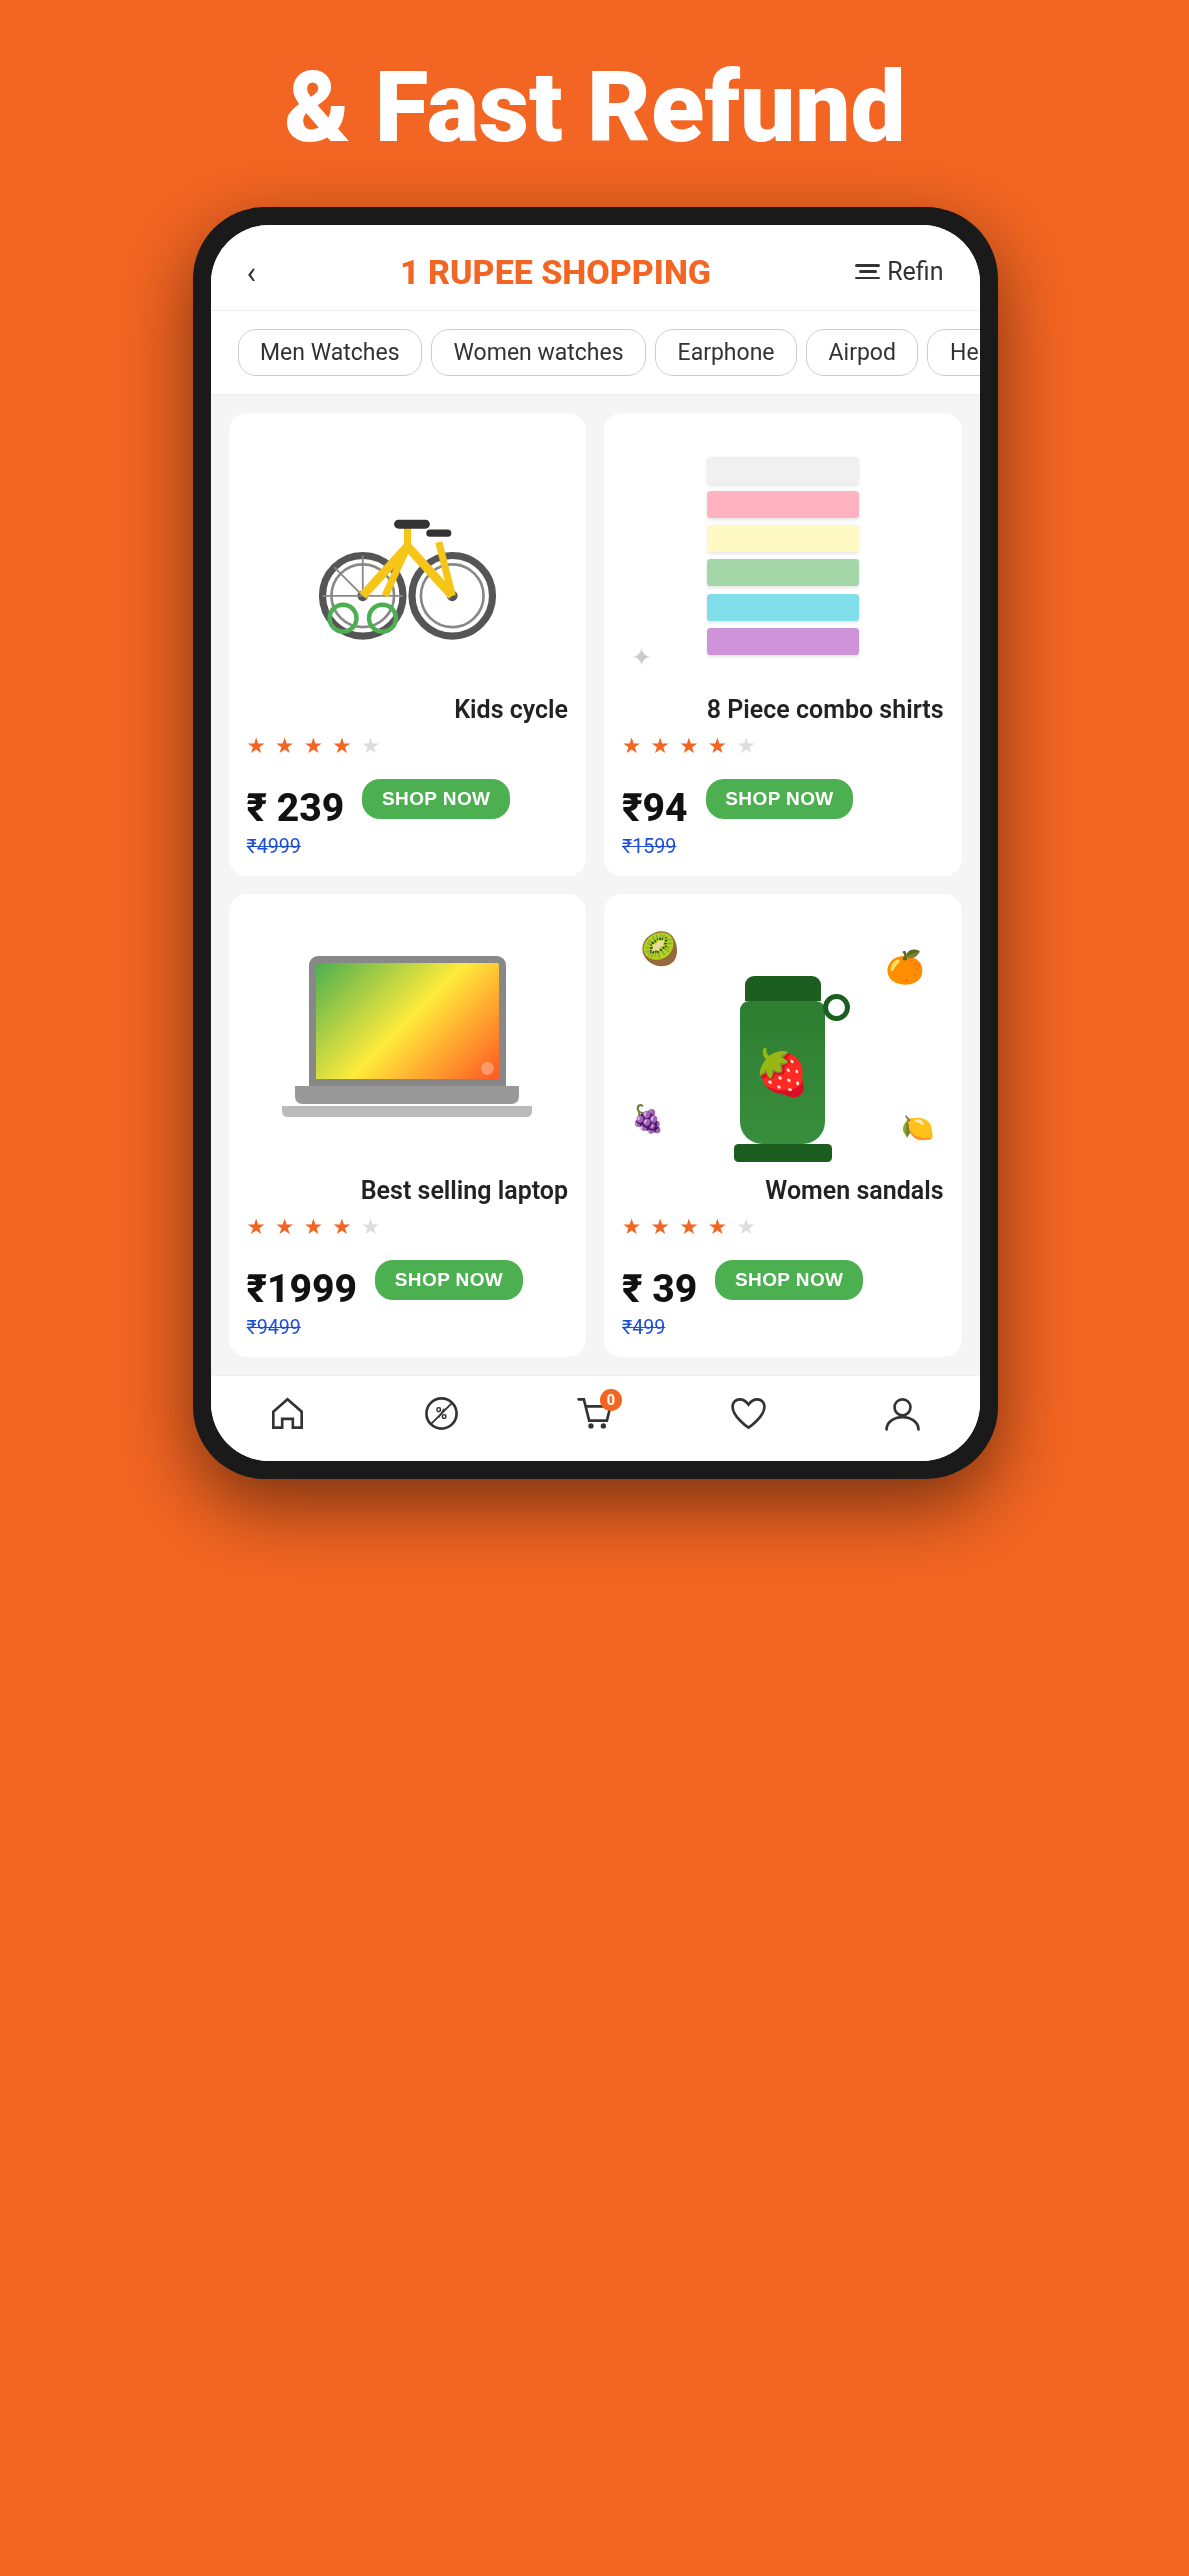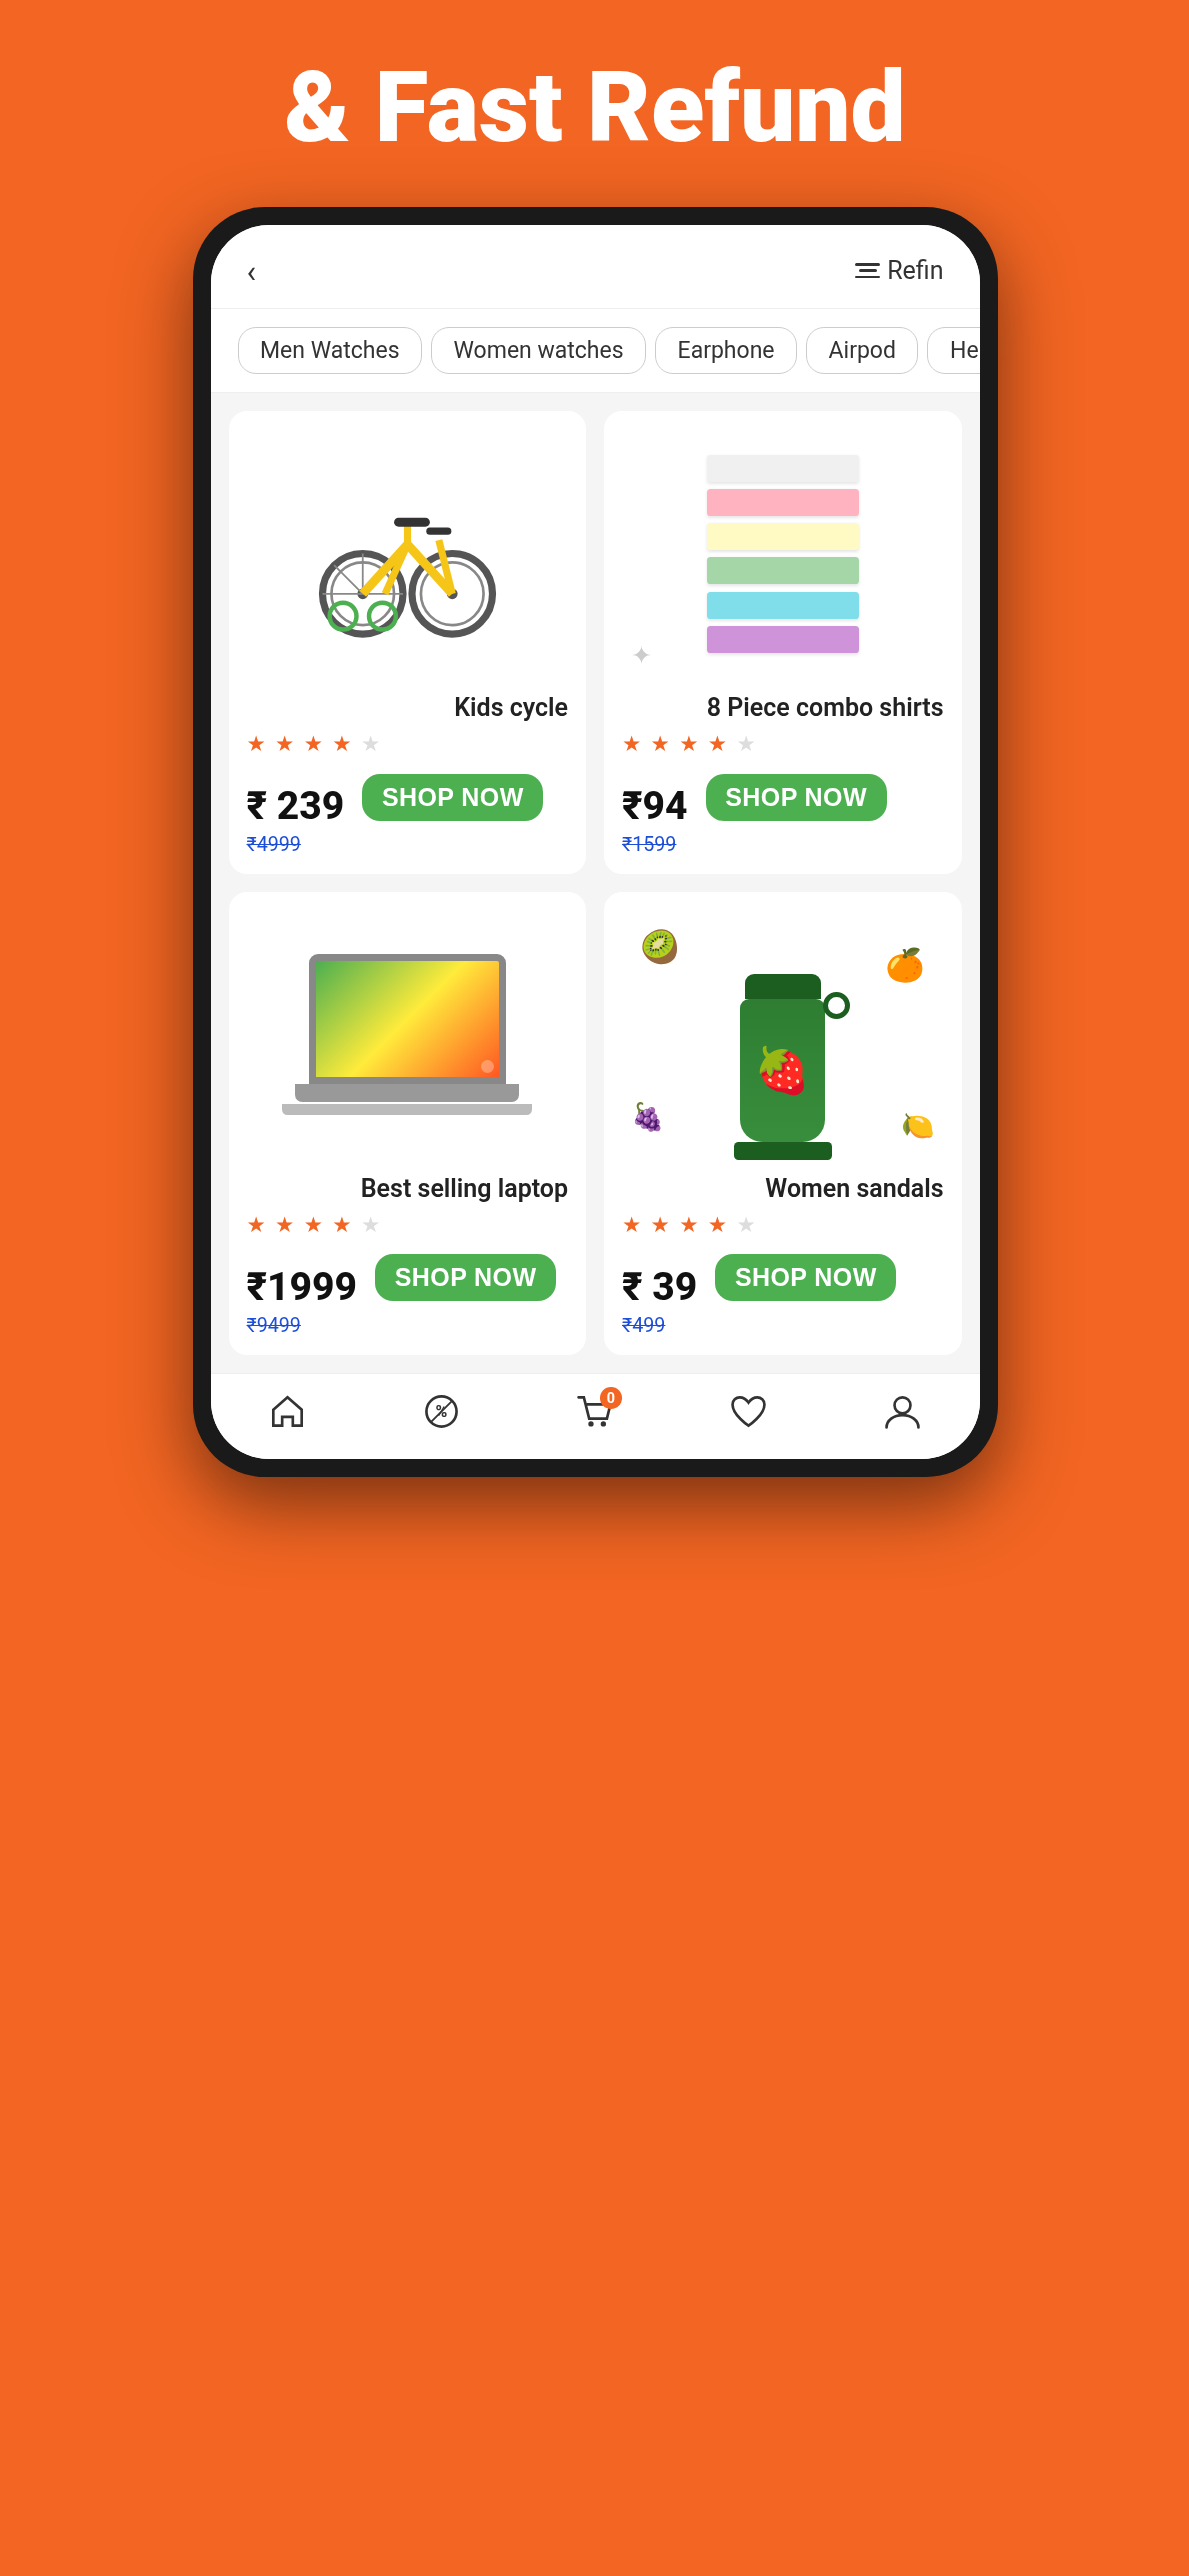--- a/index.html
+++ b/index.html
@@ -147,21 +147,21 @@
       font-weight: 800;
       color: #111;
       margin-top: 18px;
     }
     .shop-btn {
       background: #4CAF50;
       color: white;
       border: none;
       border-radius: 18px;
       padding: 9px 19.7px;
-      font-size: 25px;
+      font-size: 19px;
       font-weight: 700;
       cursor: pointer;
       text-transform: uppercase;
       letter-spacing: 0.4px;
     }
     .original-price {
       font-size: 19.7px;
       color: #1d4ed8;
       text-decoration: line-through;
       margin-top: 3.6px;
@@ -215,20 +215,21 @@
 
 <div class="hero-text">
   <div>&amp; Fast Refund</div>
 </div>
 
 <div class="phone-wrapper">
   <div class="phone-screen">
 
     <div class="phone-header">
       <div class="back-btn">‹</div>
+      <div class="app-title">1 RUPEE SHOPPING</div>
       <div class="filter-btn">
         <div class="filter-icon">
           <span></span>
             <span></span>
             <span></span>
         </div>
         <span>Refin</span>
       </div>
     </div>
 

